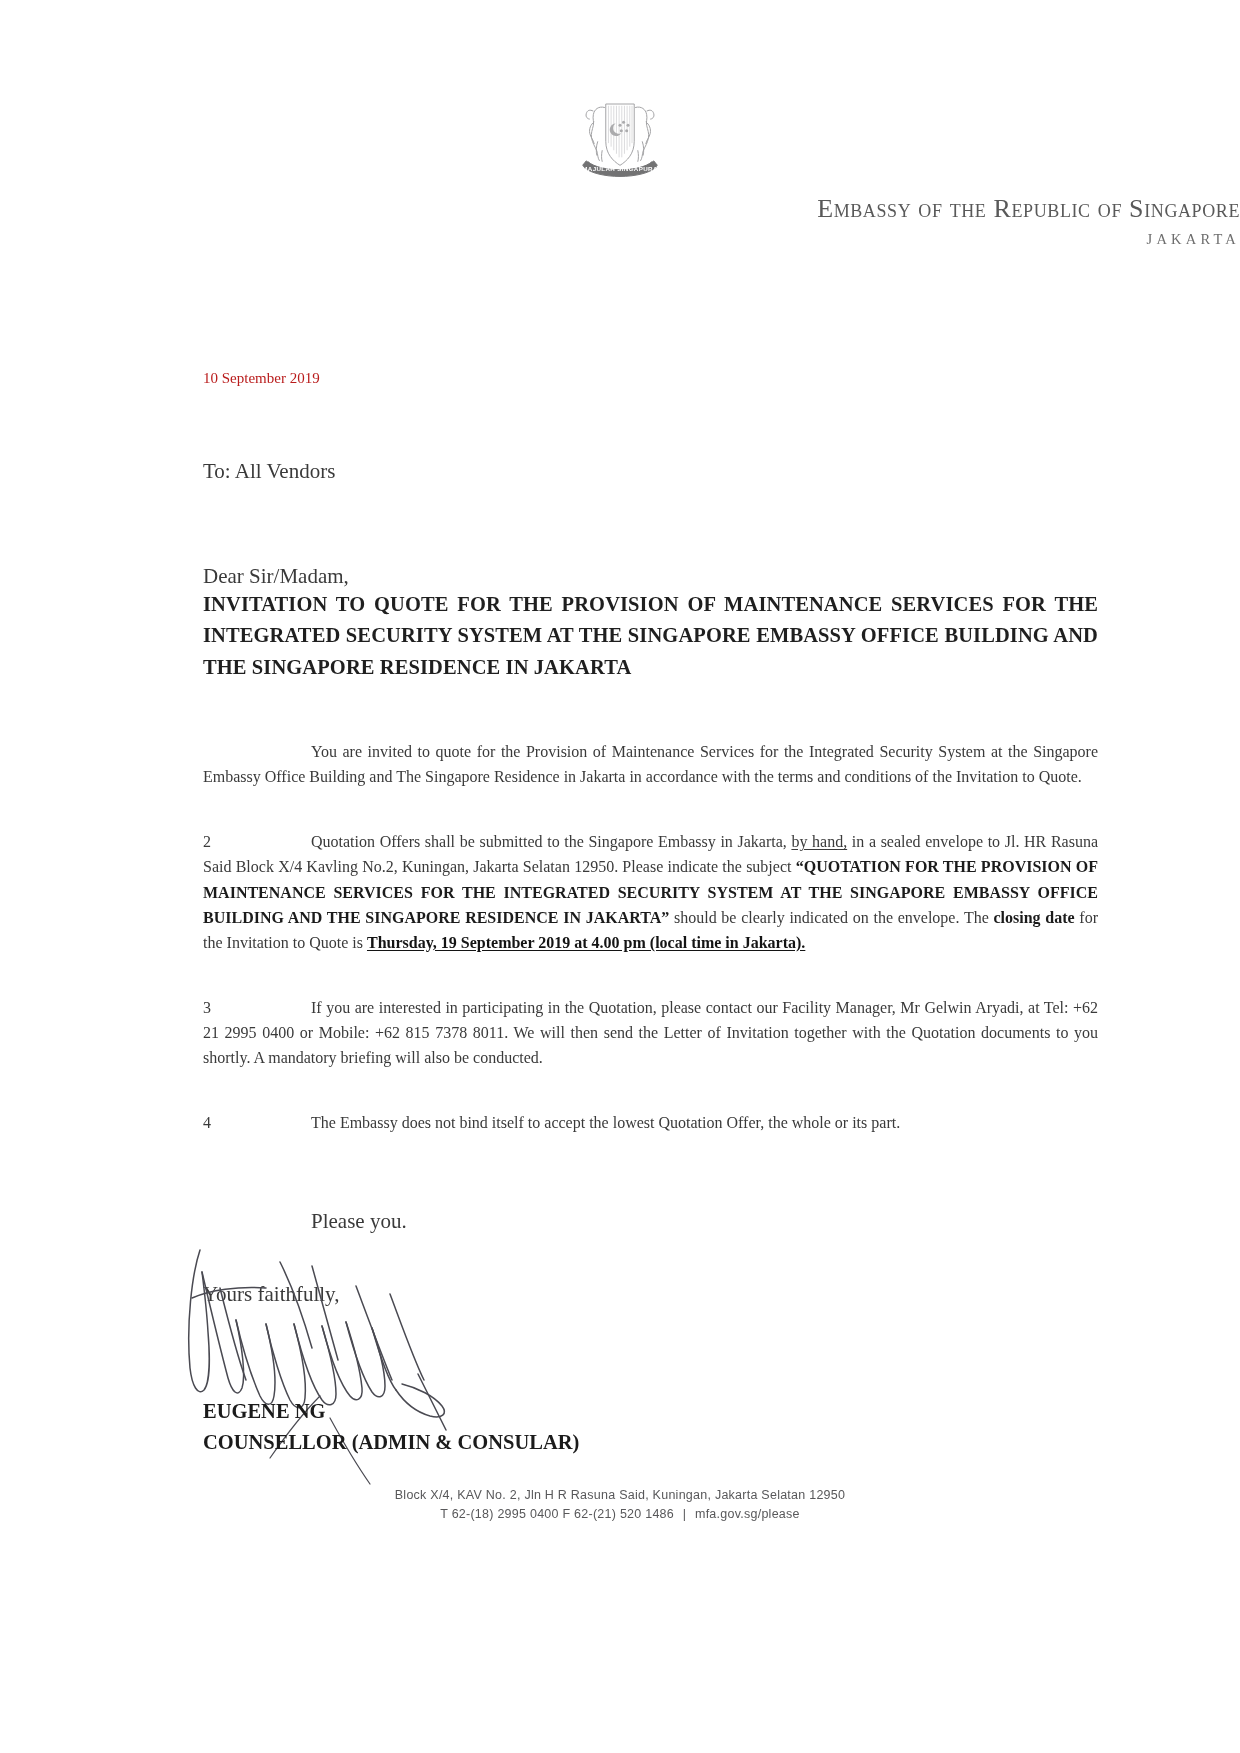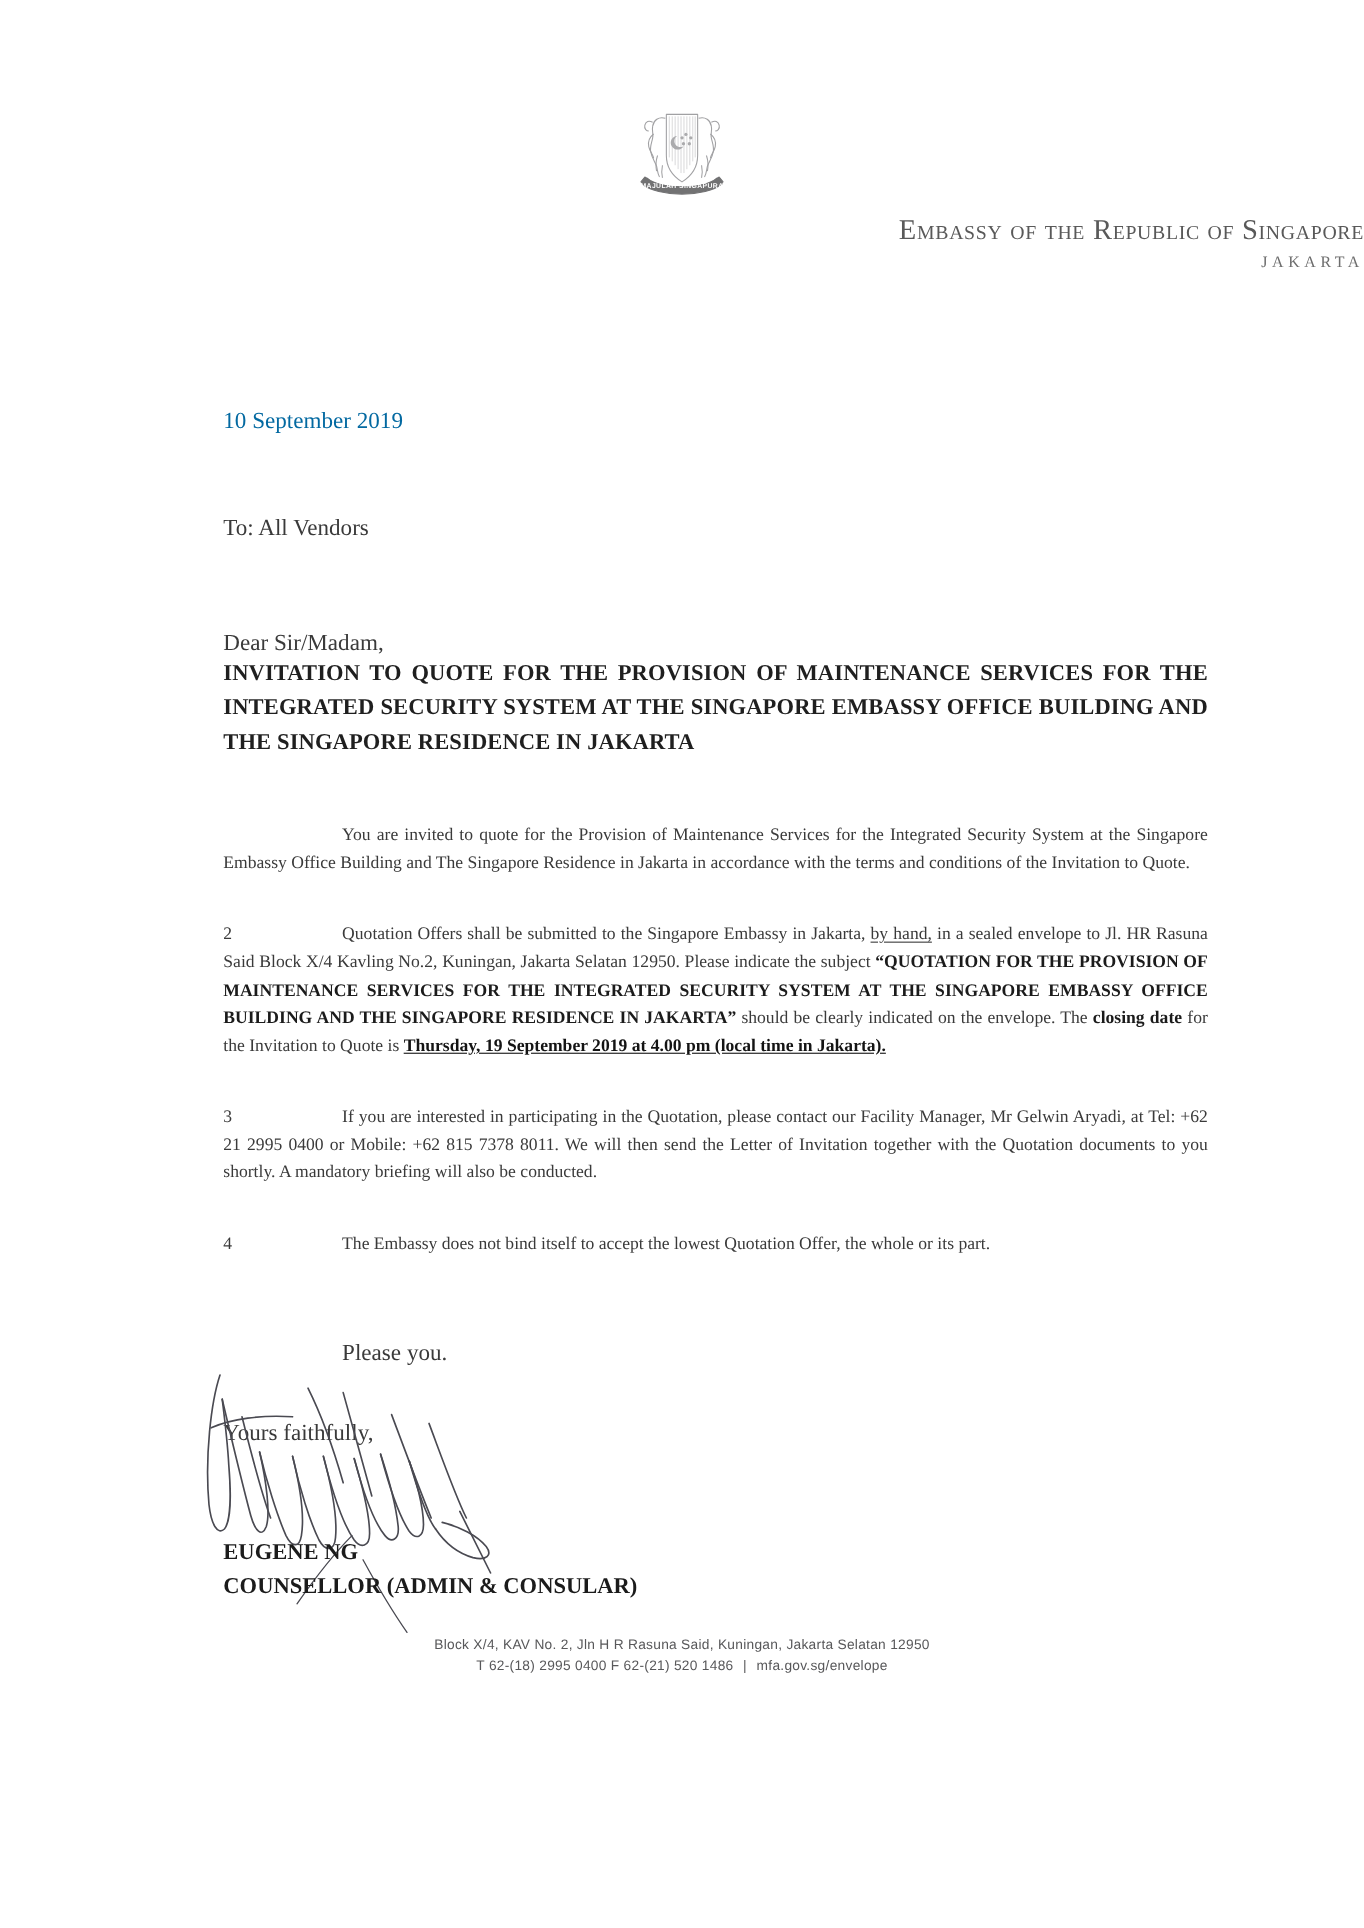--- a/index.html
+++ b/index.html
@@ -51,22 +51,22 @@
 
   
   .body-block {
     position: absolute;
     left: 203px;
     top: 370px;
     width: 895px;
   }
 
   .line-date {
-    font-size: 21px;
-    color: #0369a1;
+    font-size: 15px;
+    color: #b91c1c;
   }
   .line-to {
     font-size: 21px;
     color: #3a3a3a;
     margin-top: 72px;
   }
   .line-salutation {
     font-size: 21px;
     color: #3a3a3a;
     margin-top: 80px;
@@ -264,17 +264,17 @@
   </div>
 
   <div class="footer">
     <div class="footer-line1">Block X/4, KAV No. 2, Jln H R Rasuna Said, Kuningan, Jakarta Selatan 12950</div>
     <div class="footer-line2">
       <span>T</span>
       <span>62-(18) 2995 0400</span>
       <span>F</span>
       <span>62-(21) 520 1486</span>
       <span class="footer-sep">|</span>
-      <span>mfa.gov.sg/envelope</span>
+      <span>mfa.gov.sg/please</span>
     </div>
   </div>
 
 </div>
 
 </body></html>

